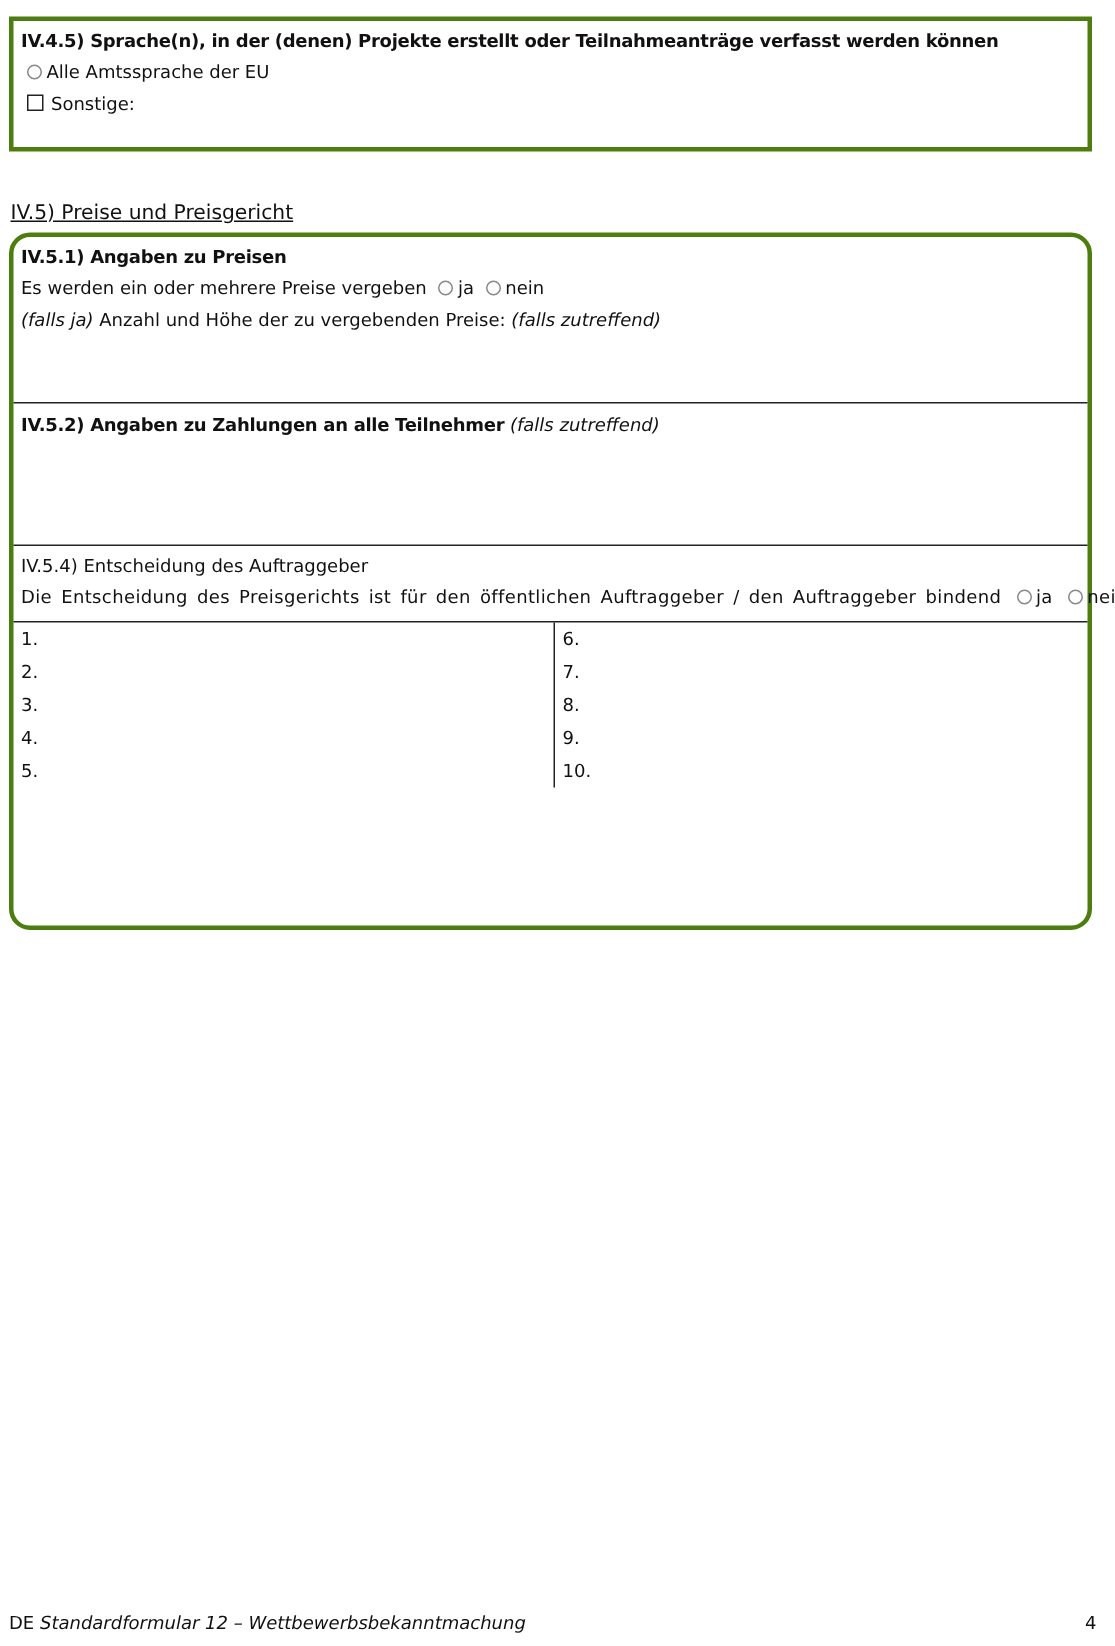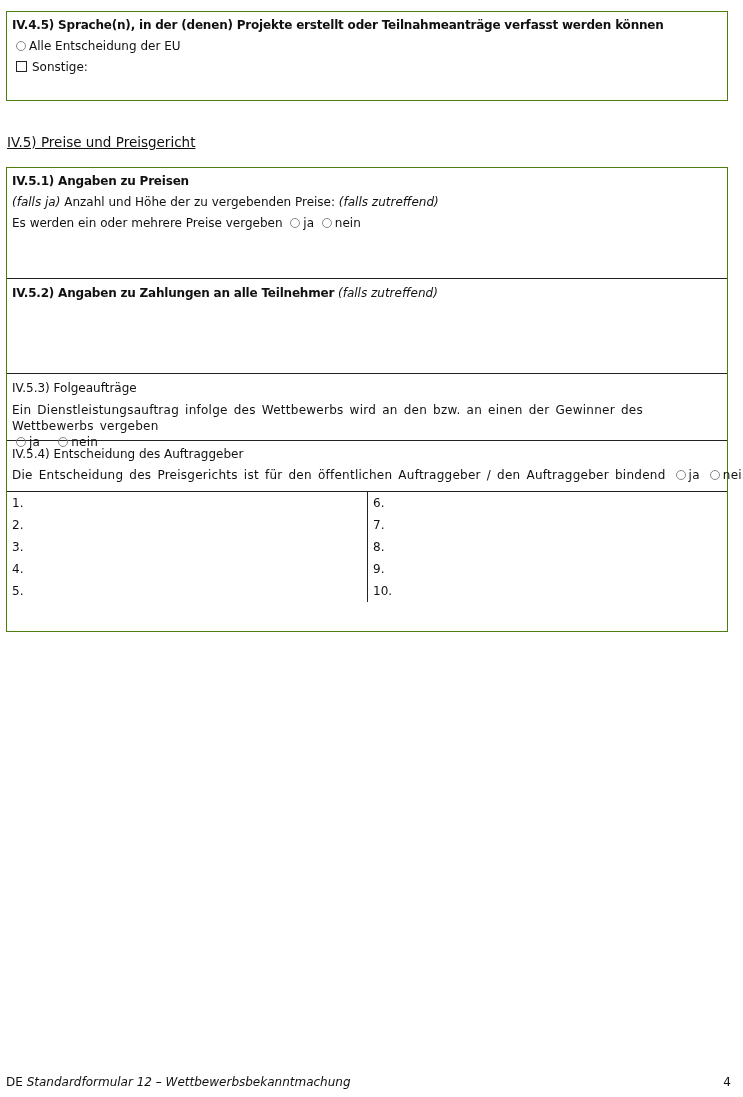--- a/index.html
+++ b/index.html
@@ -1,17 +1,17 @@
 <!DOCTYPE html>
 <html><head>
   <meta charset="utf-8">
   <style>
     html, body { margin: 0; padding: 0; background: #fff; }
     body { width: 743px; height: 1097px; position: relative; font-family: "DejaVu Sans", sans-serif; color: #111; font-size: 12px; overflow: hidden; }
-    .box { position: absolute; left: 6px; width: 722px; border: 1px solid #4d7c0f; box-sizing: border-box; }
+    .box { position: absolute; left: 6px; width: 722px; border: 3px solid #4d7c0f; box-sizing: border-box; }
     .row { position: relative; border-bottom: 1px solid #222; padding: 0 5px; box-sizing: border-box; }
     .row:last-child { border-bottom: none; }
     .heading { font-weight: bold; letter-spacing: -0.2px; }
     .line { height: 21px; line-height: 21px; white-space: nowrap; }
     .it { font-style: italic; font-weight: normal; }
     .radio { display: inline-block; width: 10px; height: 10px; border: 1px solid #888; border-radius: 50%; vertical-align: -1px; margin: 0 3px 0 4px; box-sizing: border-box; }
     .check { display: inline-block; width: 11px; height: 11px; border: 1px solid #222; vertical-align: -1px; margin: 0 5px 0 4px; box-sizing: border-box; }
     .section-title { position: absolute; left: 7px; top: 134px; font-size: 13.5px; text-decoration: underline; }
     .justify { letter-spacing: 0.25px; word-spacing: 2px; }
     .grid { display: flex; }
@@ -22,63 +22,55 @@
     .footer { position: absolute; left: 6px; right: 12px; top: 1074px; height: 16px; line-height: 16px; font-size: 12px; }
     .footer .page { position: absolute; right: 0; top: 0; }
   </style>
 </head>
 <body>
 
 <div class="box" style="top:11px; height:90px;">
   <div class="row" style="padding-top:3px;">
     <div class="line heading">IV.4.5) Sprache(n), in der (denen) Projekte erstellt oder Teilnahmeanträge verfasst werden können</div>
     <div class="line">
-      <span class="radio"></span><span>Alle Entscheidung der EU</span>
+      <span class="radio"></span><span>Alle Amtssprache der EU</span>
     </div>
     <div class="line">
       <span class="check"></span><span>Sonstige:</span>
     </div>
   </div>
 </div>
 
 <div class="section-title">IV.5) Preise und Preisgericht</div>
 
-<div class="box" style="top:167px; height:465px;">
+<div class="box" style="top:155px; height:465px;border-radius:14px;">
 
   <div class="row" style="height:111px; padding-top:3px;">
     <div class="line heading">IV.5.1) Angaben zu Preisen</div>
     <div class="line">
+      <span>Es werden ein oder mehrere Preise vergeben</span>
+      <span class="radio"></span><span>ja</span>
+      <span class="radio"></span><span>nein</span>
+    </div>
+    <div class="line">
       <span class="it">(falls ja)</span>
       <span>Anzahl und Höhe der zu vergebenden Preise:</span>
       <span class="it">(falls zutreffend)</span>
-    </div>
-    <div class="line">
-      <span>Es werden ein oder mehrere Preise vergeben</span>
-      <span class="radio"></span><span>ja</span>
-      <span class="radio"></span><span>nein</span>
     </div>
     <div style="height:40px;"></div>
   </div>
 
   <div class="row" style="height:95px; padding-top:4px;">
     <div class="line">
       <span class="heading">IV.5.2) Angaben zu Zahlungen an alle Teilnehmer</span>
       <span class="it">(falls zutreffend)</span>
     </div>
     <div style="height:66px;"></div>
   </div>
 
-  <div class="row" style="height:67px; padding-top:4px;">
-    <div class="line">IV.5.3) Folgeaufträge</div>
-    <div class="justify" style="line-height:16px; padding-top:3px;">
-      <span>Ein Dienstleistungsauftrag infolge des Wettbewerbs wird an den bzw. an einen der Gewinner des Wettbewerbs vergeben</span><br>
-      <span class="radio" style="margin-left:4px;"></span><span>ja</span>
-      <span class="radio" style="margin-left:12px;"></span><span>nein</span>
-    </div>
-  </div>
 
   <div class="row" style="height:51px; padding-top:3px;">
     <div class="line">IV.5.4) Entscheidung des Auftraggeber</div>
     <div class="line justify">
       <span>Die Entscheidung des Preisgerichts ist für den öffentlichen Auftraggeber / den Auftraggeber bindend</span>
       <span class="radio"></span><span>ja</span>
       <span class="radio"></span><span>nein</span>
     </div>
   </div>
 

